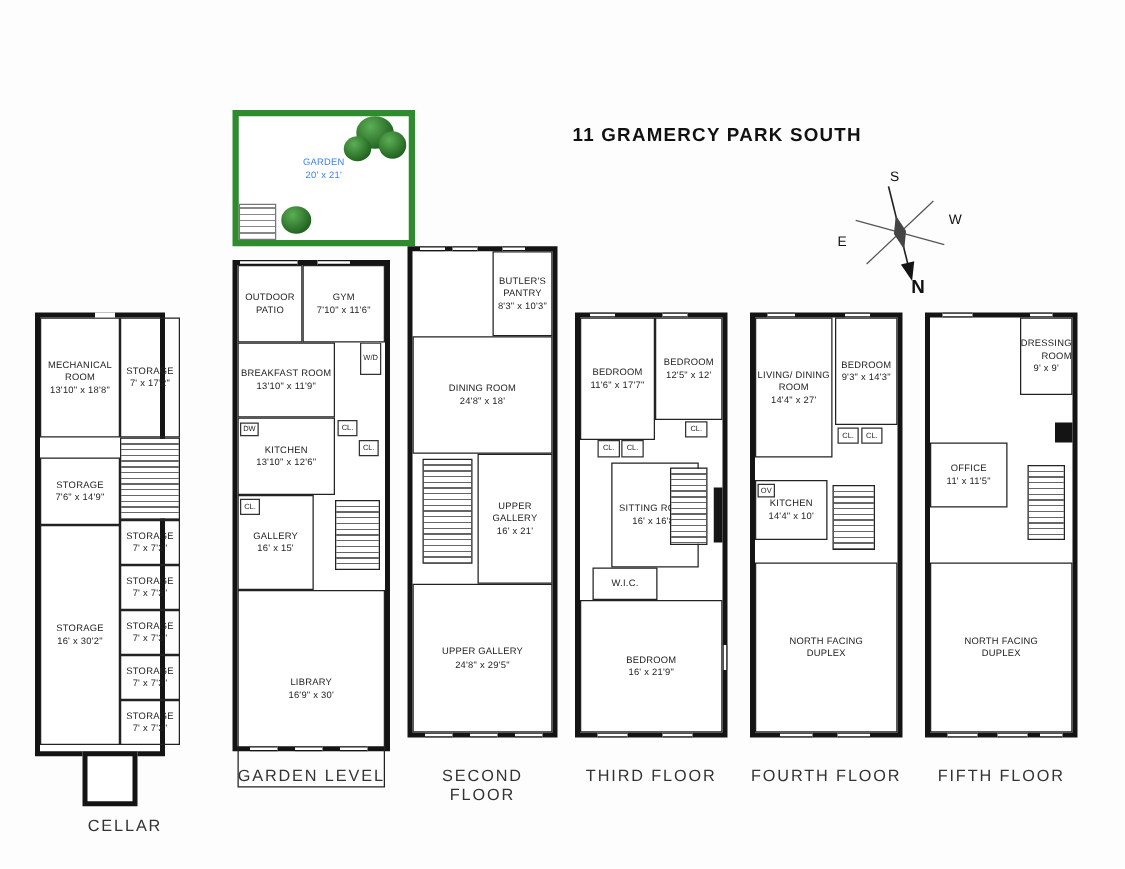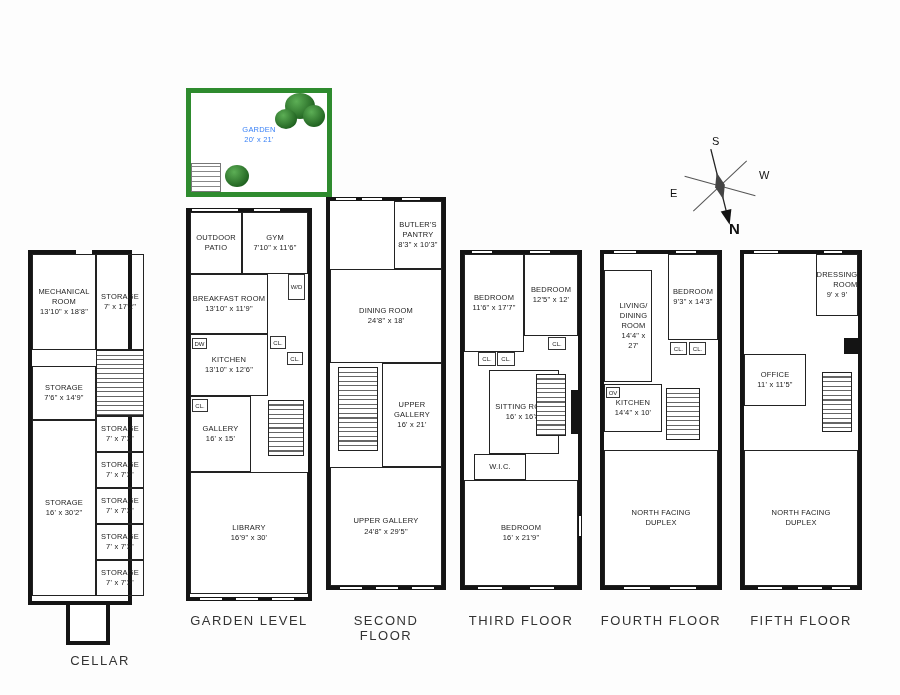--- a/index.html
+++ b/index.html
@@ -43,20 +43,21 @@
 
   .cellar-hatch { position:absolute; border:4px solid #141414; background:#fff; }
   .compass { position:absolute; left:668px; top:132px; }
   .compass text { font-family:"Liberation Sans", sans-serif; fill:#111; }
 </style>
 </head>
 <body>
 
 <div class="plan">
 
+  <div class="title">11 GRAMERCY PARK SOUTH</div>
 
   <svg class="compass" width="104" height="104" viewBox="0 0 104 104">
     <g transform="rotate(-14 52 54)">
       <line x1="20" y1="36" x2="84" y2="72" stroke="#555" stroke-width="1"></line>
       <line x1="84" y1="36" x2="20" y2="72" stroke="#555" stroke-width="1"></line>
       <line x1="52" y1="16" x2="52" y2="82" stroke="#222" stroke-width="1.3"></line>
       <polygon points="52,94 46.5,79 57.5,79" fill="#141414"></polygon>
       <polygon points="52,40 47,54 52,68 57,54" fill="#444"></polygon>
     </g>
     <text x="44" y="13" font-size="11">S</text>
@@ -144,21 +145,21 @@
     </div>
     <div class="fix" style="left:2px;top:126px;width:15px;height:11px;">DW</div>
     <div class="fix" style="left:80px;top:124px;width:16px;height:13px;">CL.</div>
     <div class="fix" style="left:97px;top:140px;width:16px;height:13px;">CL.</div>
     <div class="room" style="left:0;top:184px;width:61px;height:76px;">
       <span class="rn">GALLERY</span>
       <span class="rd">16' x 15'</span>
     </div>
     <div class="fix" style="left:2px;top:187px;width:16px;height:13px;">CL.</div>
     <div class="stairs" style="left:78px;top:188px;width:36px;height:56px;"></div>
-    <div class="room" style="left:0;top:260px;width:118px;height:122px;text-align:center;">
+    <div class="room" style="left:0;top:260px;width:118px;height:158px;text-align:center;">
       <span class="rn">LIBRARY</span>
       <span class="rd">16'9" x 30'</span>
     </div>
   </div>
   <div class="floor-label" style="left:186px;top:613px;width:126px;">GARDEN LEVEL</div>
 
   <div class="floor" style="left:326px;top:197px;width:120px;height:393px;">
     <div class="wt" style="left:6px;width:20px;"></div>
     <div class="wt" style="left:32px;width:20px;"></div>
     <div class="wt" style="left:72px;width:18px;"></div>
@@ -216,21 +217,21 @@
       <span class="rd">16' x 21'9"</span>
     </div>
   </div>
   <div class="floor-label" style="left:460px;top:613px;width:122px;">THIRD FLOOR</div>
 
   <div class="floor" style="left:600px;top:250px;width:122px;height:340px;">
     <div class="wt" style="left:10px;width:22px;"></div>
     <div class="wt" style="left:72px;width:20px;"></div>
     <div class="wb" style="left:20px;width:26px;"></div>
     <div class="wb" style="left:66px;width:26px;"></div>
-    <div class="room" style="left:0;top:16px;width:48px;height:112px;padding-left:12px;">
+    <div class="room" style="left:0;top:0;width:62px;height:112px;">
       <span class="rn">LIVING/ DINING ROOM</span>
       <span class="rd">14'4" x 27'</span>
     </div>
     <div class="room" style="left:64px;top:0;width:50px;height:86px;">
       <span class="rn">BEDROOM</span>
       <span class="rd">9'3" x 14'3"</span>
     </div>
     <div class="fix" style="left:66px;top:88px;width:17px;height:13px;">CL.</div>
     <div class="fix" style="left:85px;top:88px;width:17px;height:13px;">CL.</div>
     <div class="room" style="left:0;top:130px;width:58px;height:48px;">

